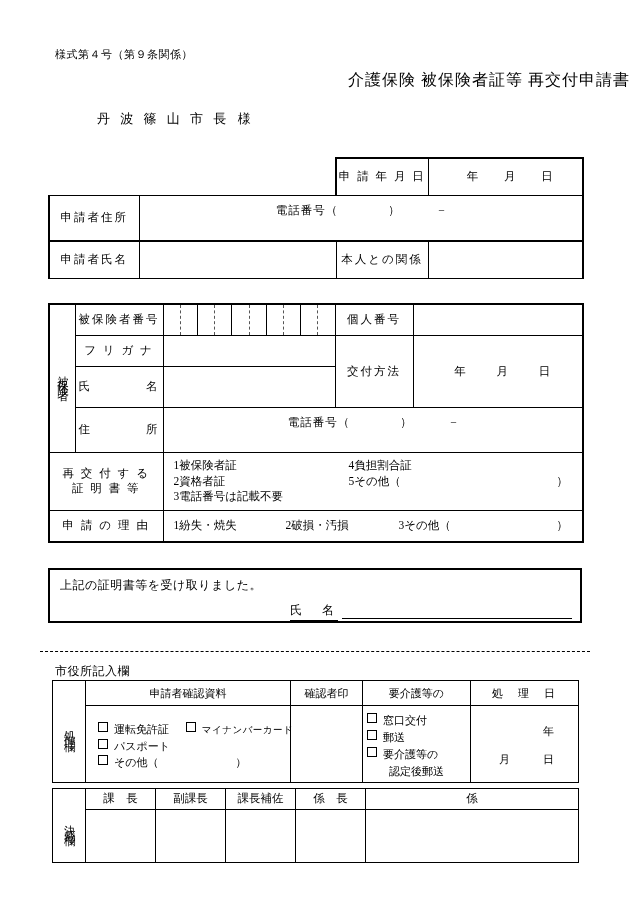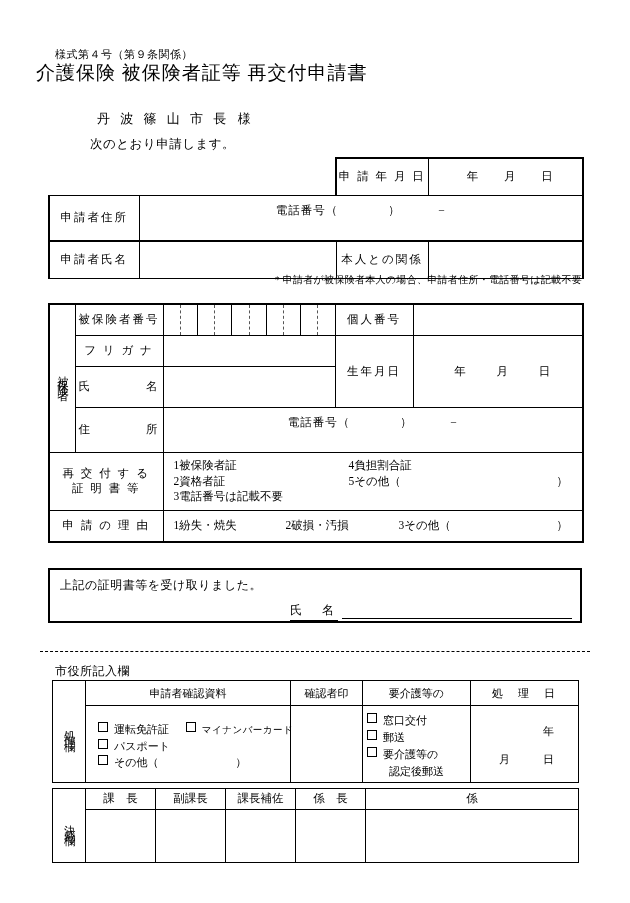--- a/index.html
+++ b/index.html
@@ -19,24 +19,24 @@
 
   
   .form-no {
     position: absolute;
     left: 55px; top: 47px;
     font-size: 11px;
     letter-spacing: 0.5px;
   }
   .doc-title {
     position: absolute;
-    left: 0; top: 60px;
+    left: 0; top: 70px;
     width: 630px;
-    text-align: left;
-    font-size: 19px;
+    text-align: right;
+    font-size: 16px;
     letter-spacing: 1px;
     padding-left: 36px;
     box-sizing: border-box;
   }
   .addressee {
     position: absolute;
     left: 97px; top: 110px;
     font-size: 13px;
     letter-spacing: 3.5px;
   }
@@ -172,21 +172,20 @@
 </head>
 <body>
 
 <div class="page">
 
   <div class="form-no">様式第４号（第９条関係）</div>
   <div class="doc-title">介護保険 被保険者証等 再交付申請書</div>
   <div class="addressee">
     <span>丹 波 篠 山 市 長</span><span class="hon">様</span>
   </div>
-  <div class="intro">次のとおり申請します。</div>
 
   <table class="tbl" id="t-applicant">
     <colgroup>
       <col style="width:90px">
         <col style="width:197px">
         <col style="width:92px">
         <col style="width:155px">
     </colgroup>
     <tbody>
         <tr>
@@ -209,21 +208,20 @@
     </tr>
     <tr>
       <td class="lbl thick-left">申請者氏名</td>
       <td></td>
       <td class="lbl">本人との関係</td>
       <td class="thick-right"></td>
     </tr>
   </tbody>
     </table>
 
-  <div class="note">＊申請者が被保険者本人の場合、申請者住所・電話番号は記載不要</div>
 
   <table class="tbl" id="t-insured">
     <colgroup>
       <col style="width:26px">
         <col style="width:88px">
         <col style="width:172px">
         <col style="width:78px">
         <col style="width:170px">
     </colgroup>
     <tbody>
@@ -245,21 +243,21 @@
               <i></i>
               <i></i>
         </div>
       </td>
       <td class="lbl thick-top">個人番号</td>
       <td class="thick-top thick-right"></td>
     </tr>
     <tr>
       <td class="lbl dash-bottom" style="height:26px">フ リ ガ ナ</td>
       <td class="dash-bottom"></td>
-      <td class="lbl" rowspan="2">生年月日</td>
+      <td class="lbl" rowspan="2">交付方法</td>
       <td class="thick-right" rowspan="2">
         <div class="ymd">
           <span>年</span>
           <span>月</span>
           <span>日</span>
         </div>
       </td>
     </tr>
     <tr>
       <td class="lbl" style="height:40px">氏　　　　名</td>

